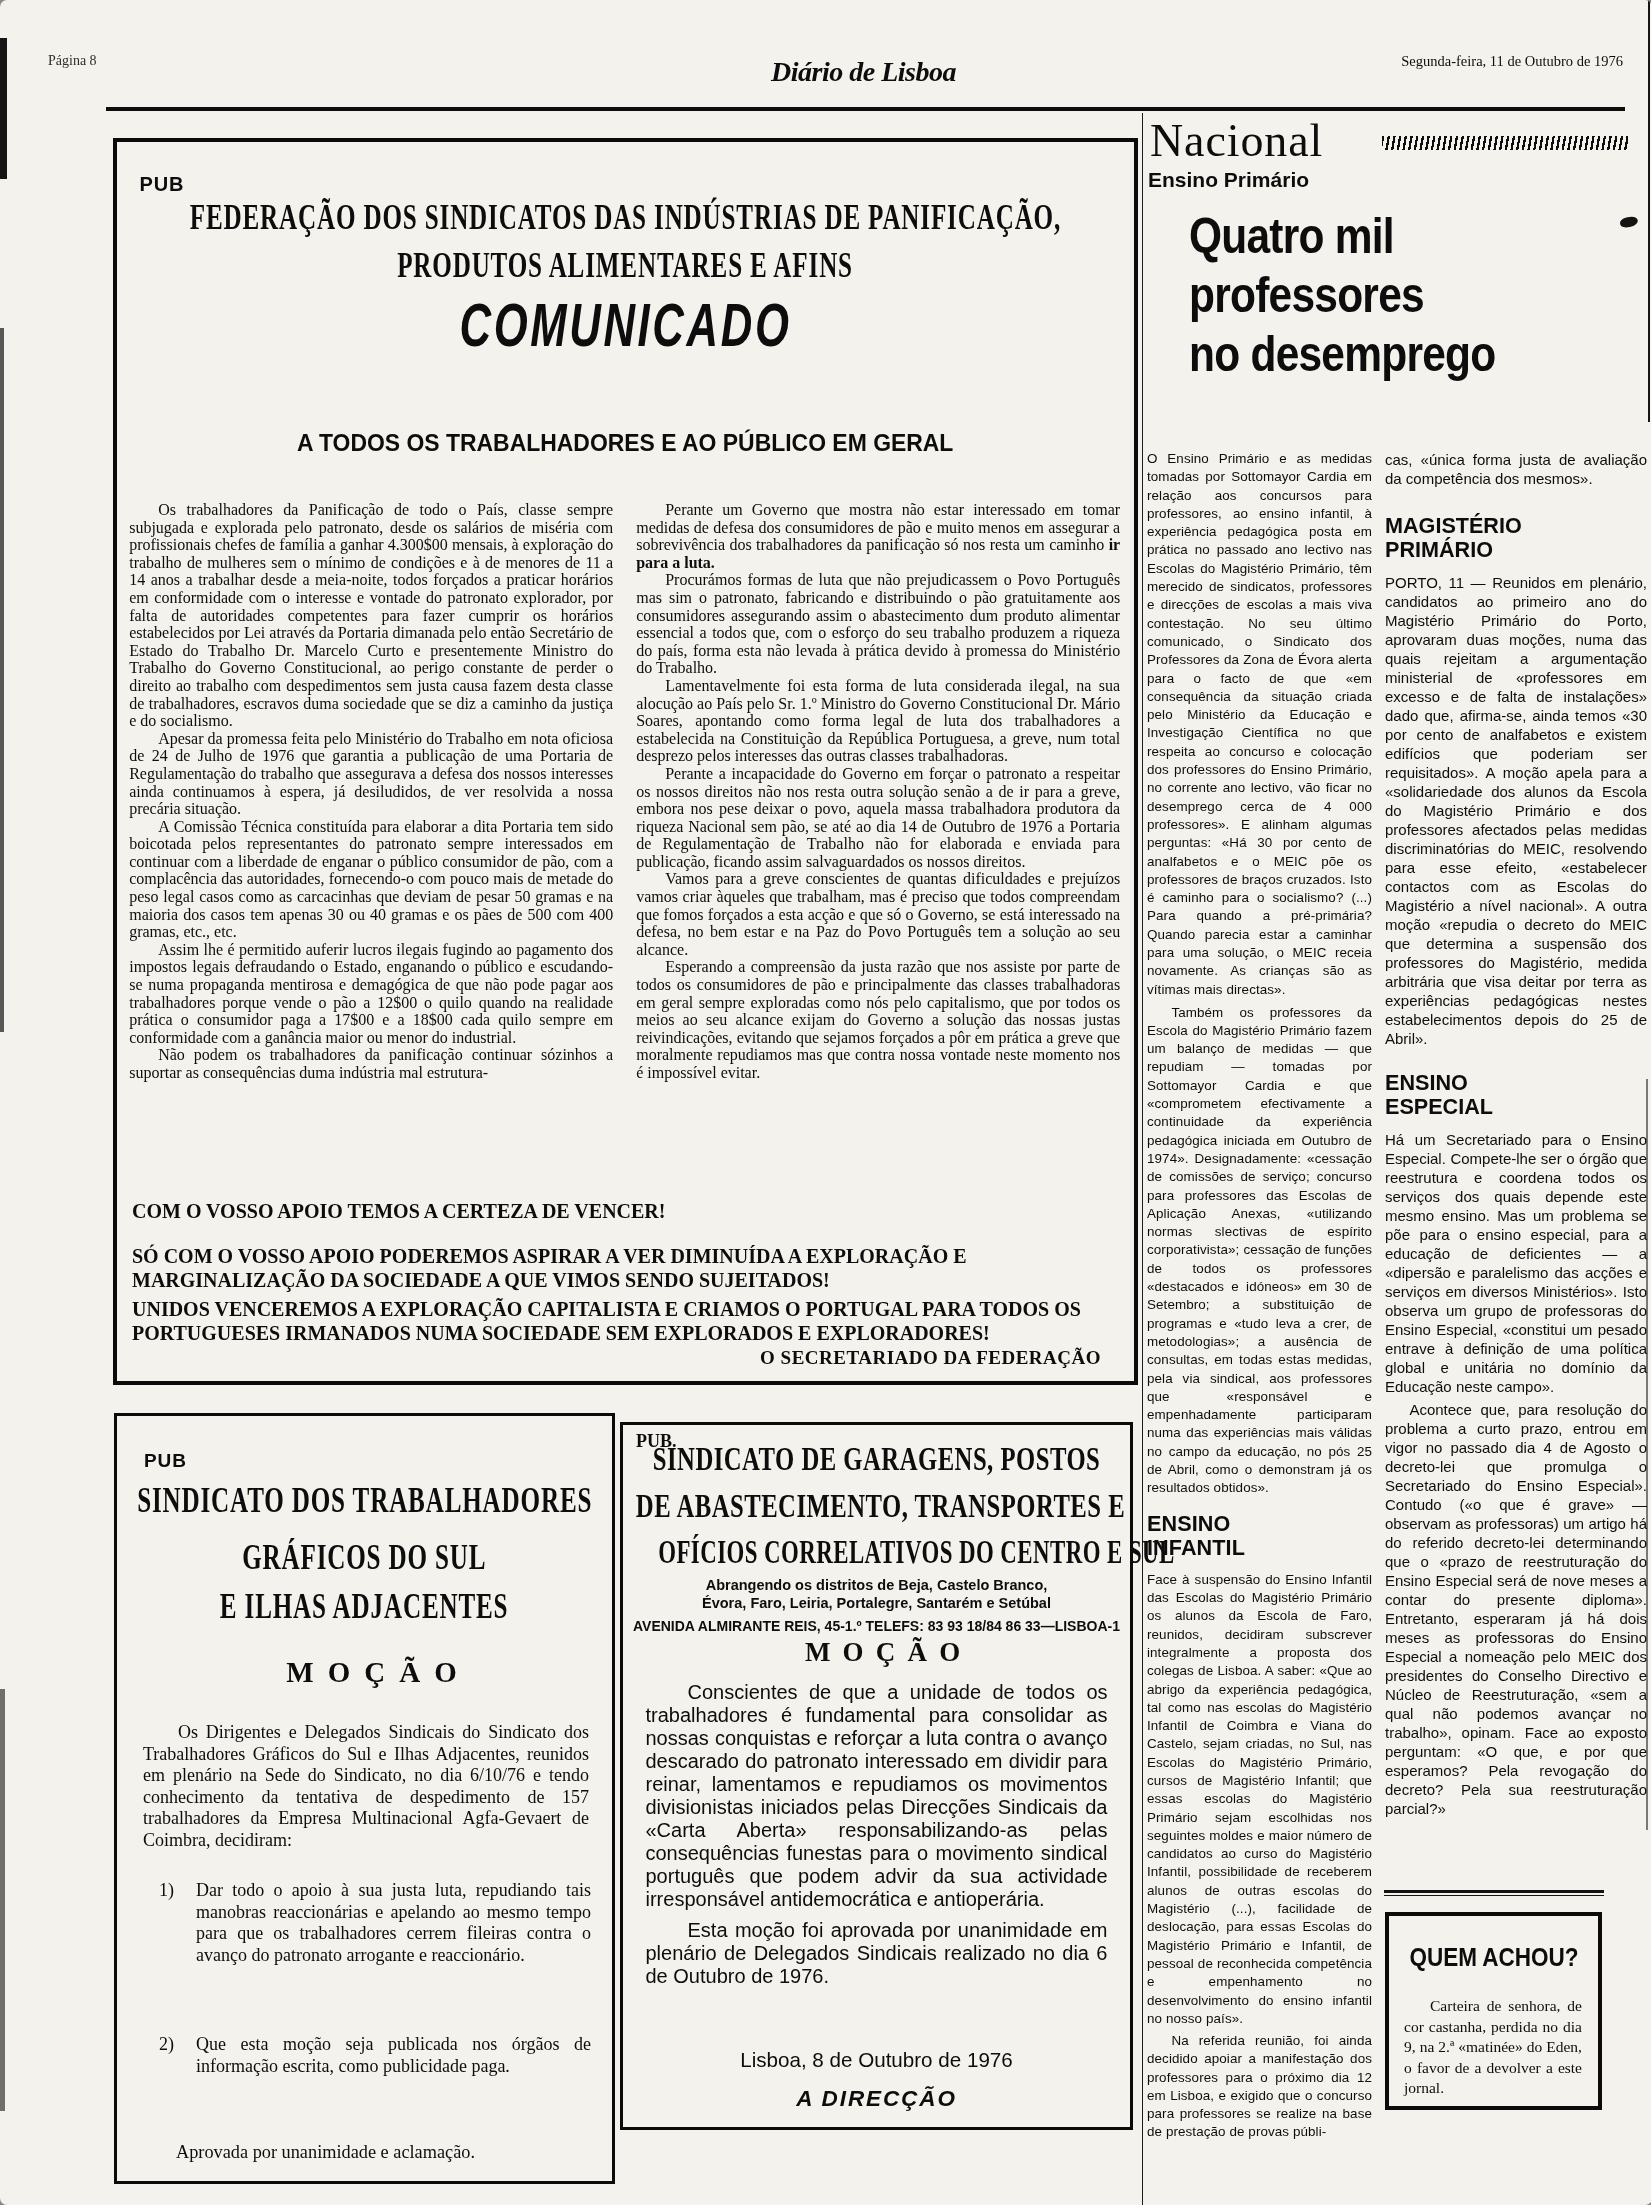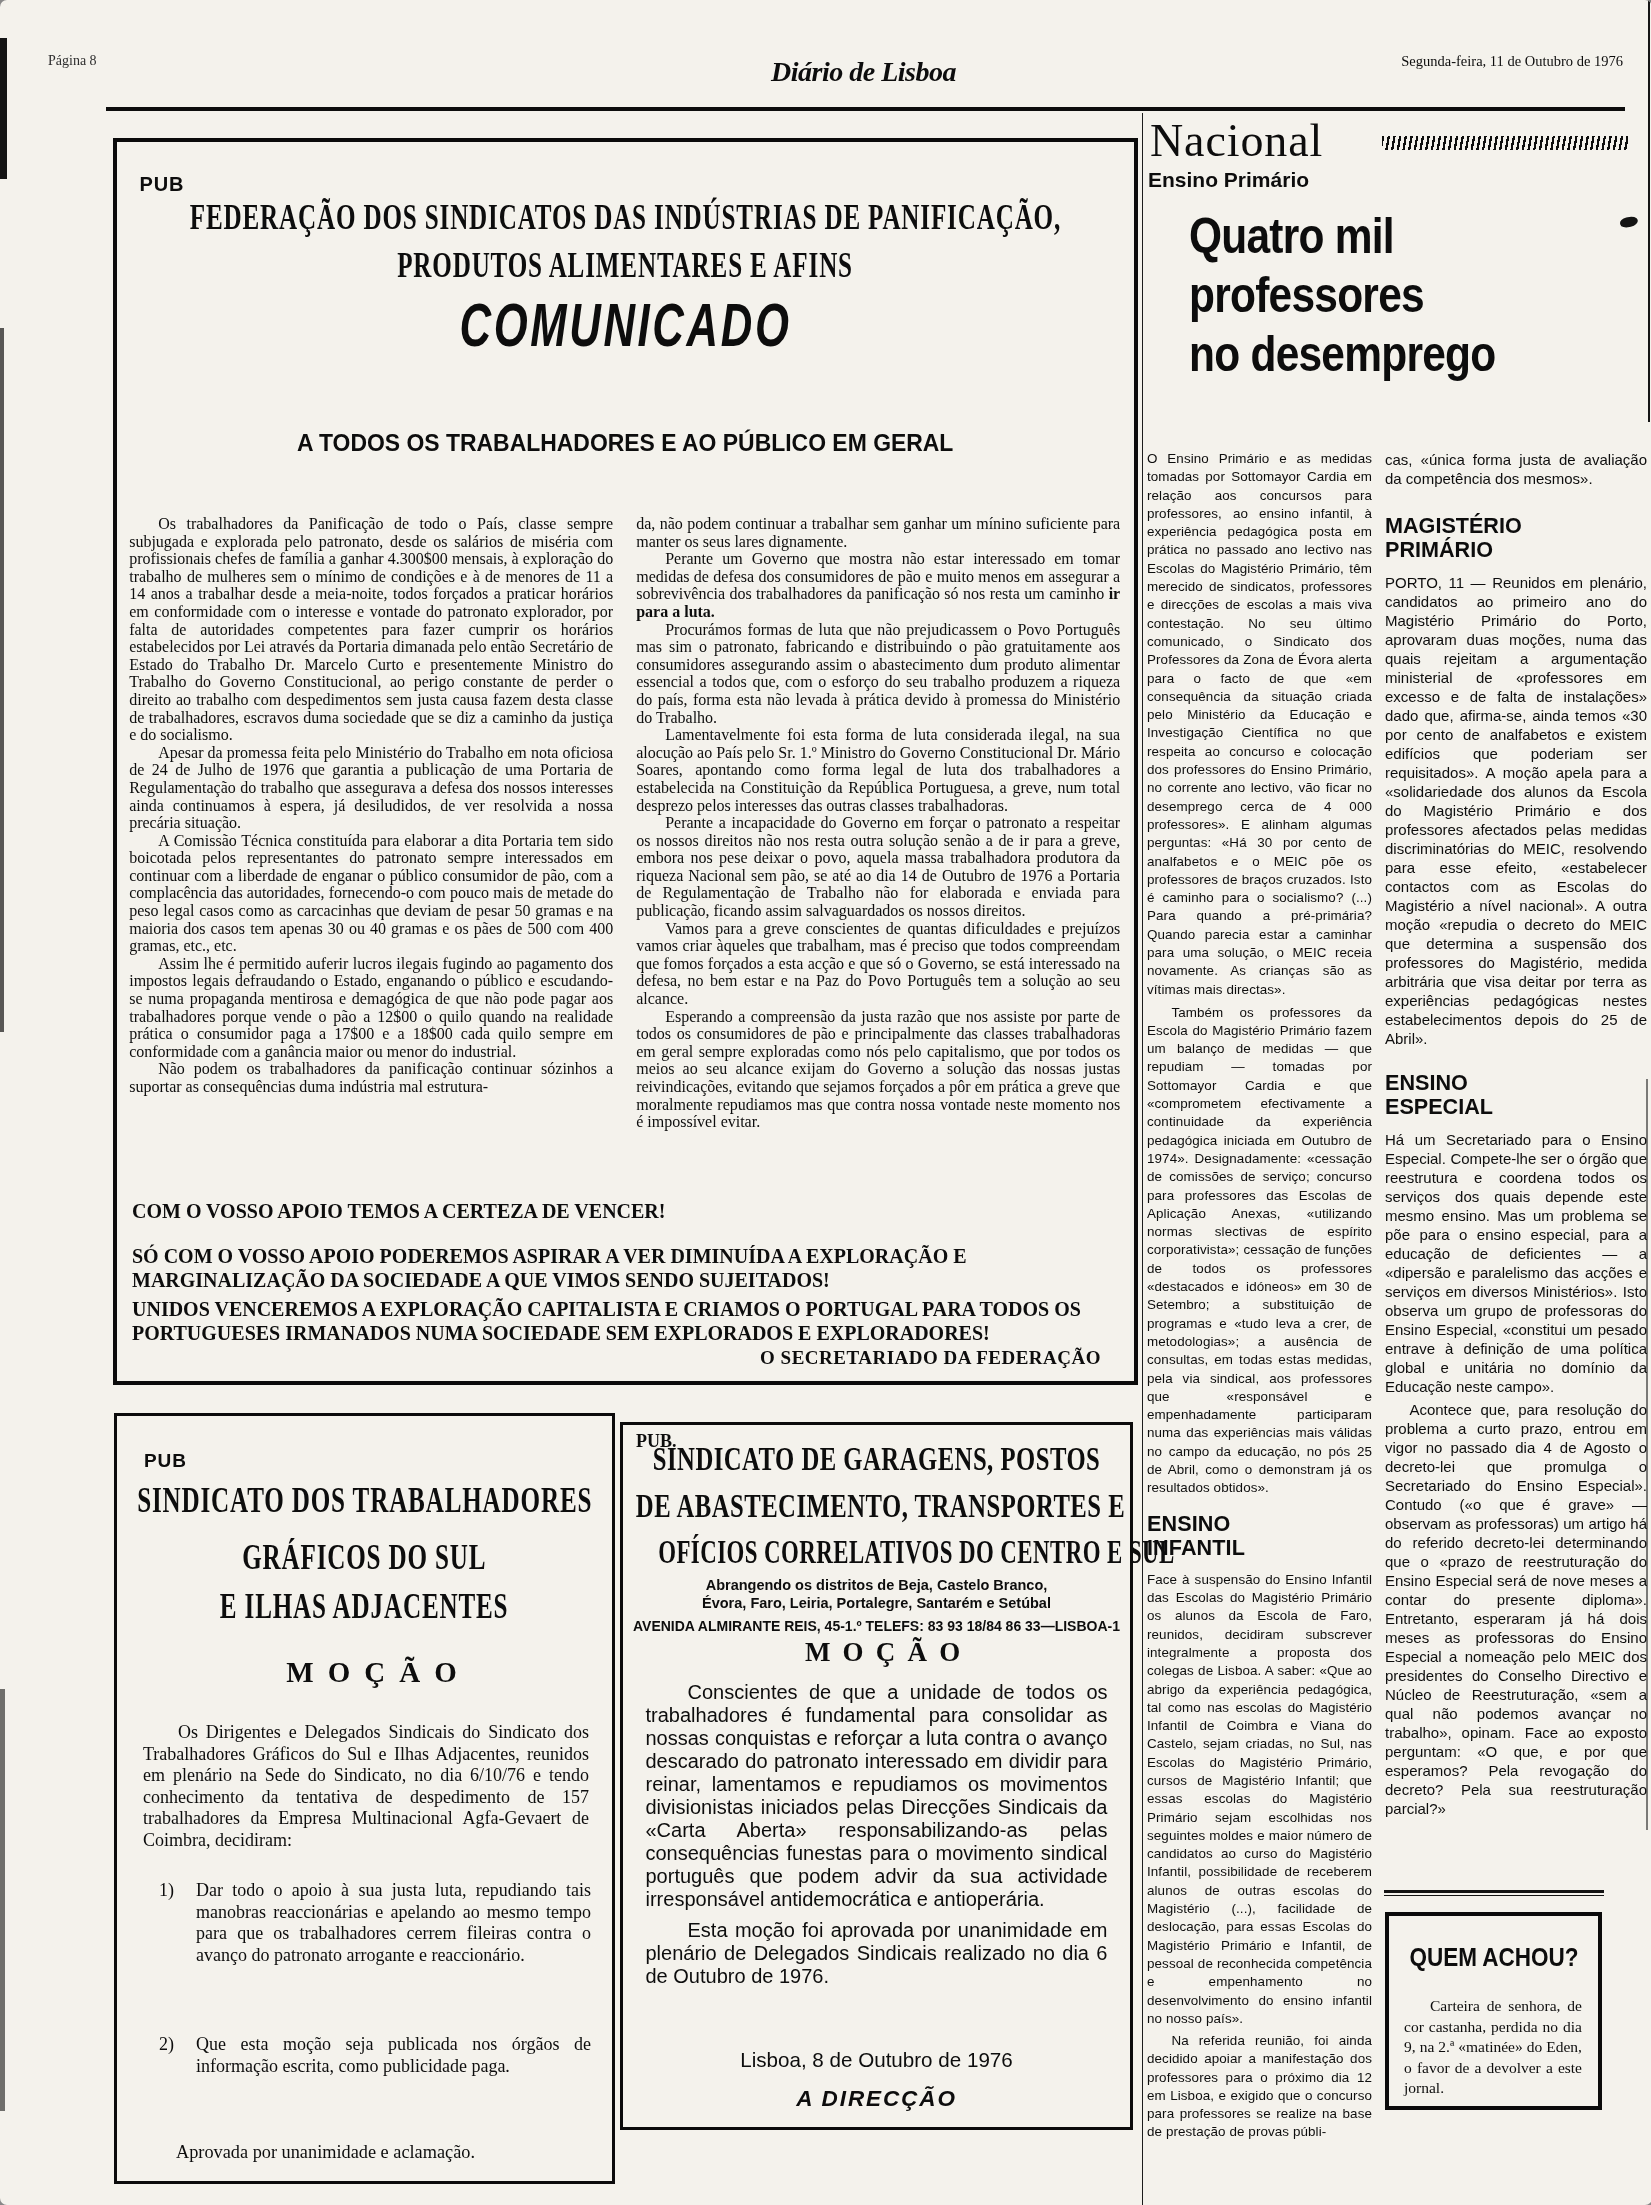--- a/index.html
+++ b/index.html
@@ -18,21 +18,21 @@
        font-size:20px;letter-spacing:0.9px;}
   .centered{position:absolute;left:0;width:100%;text-align:center;}
   .cond{display:inline-block;transform:scale(0.93,1.3);transform-origin:center;}
   .just p{margin:0;text-align:justify;}
   
   .ad1{left:113px;top:138px;width:1017px;height:1239px;}
   .ad1 .title{font-weight:bold;font-size:27px;letter-spacing:0.9px;white-space:nowrap;}
   .ad1 .heading{font-family:"Liberation Sans",sans-serif;font-weight:bold;font-style:italic;
                 font-size:47px;letter-spacing:2.8px;}
   .ad1 .subheading{font-family:"Liberation Sans",sans-serif;font-weight:bold;font-size:24.4px;}
-  .ad1-cols{position:absolute;left:12.2px;top:373px;width:991px;height:680px;overflow:hidden;
+  .ad1-cols{position:absolute;left:12.2px;top:359px;width:991px;height:680px;overflow:hidden;
             display:flex;gap:23px;}
   .ad1-cols .col{flex:1;font-size:16px;line-height:17.6px;}
   .ad1-cols p{margin:0;text-align:justify;text-indent:29px;hyphens:auto;}
   .ad1-cols p.cont{text-indent:0;}
   .slogan{position:absolute;left:15px;width:985px;font-weight:bold;font-size:20px;line-height:24.4px;}
   .ad1-sign{position:absolute;right:33px;top:1205px;font-weight:bold;font-size:19px;letter-spacing:0.5px;}
   
   .v-divider{position:absolute;left:1142px;top:113px;width:1.4px;height:2093px;background:#1c1c1c;}
   .nac-title{position:absolute;left:1150px;top:114px;font-size:46px;letter-spacing:0.9px;}
   .nac-hatch{position:absolute;left:1382px;top:136px;width:246px;height:14px;
@@ -120,21 +120,20 @@
 
     <div class="ad1-cols just">
       <div class="col">
         <p>Os trabalhadores da Panificação de todo o País, classe sempre subjugada e explorada pelo patronato, desde os salários de miséria com profissionais chefes de família a ganhar 4.300$00 mensais, à exploração do trabalho de mulheres sem o mínimo de condições e à de menores de 11 a 14 anos a trabalhar desde a meia-noite, todos forçados a praticar horários em conformidade com o interesse e vontade do patronato explorador, por falta de autoridades competentes para fazer cumprir os horários estabelecidos por Lei através da Portaria dimanada pelo então Secretário de Estado do Trabalho Dr. Marcelo Curto e presentemente Ministro do Trabalho do Governo Constitucional, ao perigo constante de perder o direito ao trabalho com despedimentos sem justa causa fazem desta classe de trabalhadores, escravos duma sociedade que se diz a caminho da justiça e do socialismo.</p>
         <p>Apesar da promessa feita pelo Ministério do Trabalho em nota oficiosa de 24 de Julho de 1976 que garantia a publicação de uma Portaria de Regulamentação do trabalho que assegurava a defesa dos nossos interesses ainda continuamos à espera, já desiludidos, de ver resolvida a nossa precária situação.</p>
         <p>A Comissão Técnica constituída para elaborar a dita Portaria tem sido boicotada pelos representantes do patronato sempre interessados em continuar com a liberdade de enganar o público consumidor de pão, com a complacência das autoridades, fornecendo-o com pouco mais de metade do peso legal casos como as carcacinhas que deviam de pesar 50 gramas e na maioria dos casos tem apenas 30 ou 40 gramas e os pães de 500 com 400 gramas, etc., etc.</p>
         <p>Assim lhe é permitido auferir lucros ilegais fugindo ao pagamento dos impostos legais defraudando o Estado, enganando o público e escudando-se numa propaganda mentirosa e demagógica de que não pode pagar aos trabalhadores porque vende o pão a 12$00 o quilo quando na realidade prática o consumidor paga a 17$00 e a 18$00 cada quilo sempre em conformidade com a ganância maior ou menor do industrial.</p>
         <p>Não podem os trabalhadores da panificação continuar sózinhos a suportar as consequências duma indústria mal estrutura-</p>
       </div>
       <div class="col">
-        <p class="cont">da, não podem continuar a trabalhar sem ganhar um mínino suficiente para manter os seus lares dignamente.</p>
         <p><span>Perante um Governo que mostra não estar interessado em tomar medidas de defesa dos consumidores de pão e muito menos em assegurar a sobrevivência dos trabalhadores da panificação só nos resta um caminho </span><b>ir para a luta.</b></p>
         <p>Procurámos formas de luta que não prejudicassem o Povo Português mas sim o patronato, fabricando e distribuindo o pão gratuitamente aos consumidores assegurando assim o abastecimento dum produto alimentar essencial a todos que, com o esforço do seu trabalho produzem a riqueza do país, forma esta não levada à prática devido à promessa do Ministério do Trabalho.</p>
         <p>Lamentavelmente foi esta forma de luta considerada ilegal, na sua alocução ao País pelo Sr. 1.º Ministro do Governo Constitucional Dr. Mário Soares, apontando como forma legal de luta dos trabalhadores a estabelecida na Constituição da República Portuguesa, a greve, num total desprezo pelos interesses das outras classes trabalhadoras.</p>
         <p>Perante a incapacidade do Governo em forçar o patronato a respeitar os nossos direitos não nos resta outra solução senão a de ir para a greve, embora nos pese deixar o povo, aquela massa trabalhadora produtora da riqueza Nacional sem pão, se até ao dia 14 de Outubro de 1976 a Portaria de Regulamentação de Trabalho não for elaborada e enviada para publicação, ficando assim salvaguardados os nossos direitos.</p>
         <p>Vamos para a greve conscientes de quantas dificuldades e prejuízos vamos criar àqueles que trabalham, mas é preciso que todos compreendam que fomos forçados a esta acção e que só o Governo, se está interessado na defesa, no bem estar e na Paz do Povo Português tem a solução ao seu alcance.</p>
         <p>Esperando a compreensão da justa razão que nos assiste por parte de todos os consumidores de pão e principalmente das classes trabalhadoras em geral sempre exploradas como nós pelo capitalismo, que por todos os meios ao seu alcance exijam do Governo a solução das nossas justas reivindicações, evitando que sejamos forçados a pôr em prática a greve que moralmente repudiamos mas que contra nossa vontade neste momento nos é impossível evitar.</p>
       </div>
     </div>
 
     <div class="slogan" style="top:1057px;">COM O VOSSO APOIO TEMOS A CERTEZA DE VENCER!</div>

